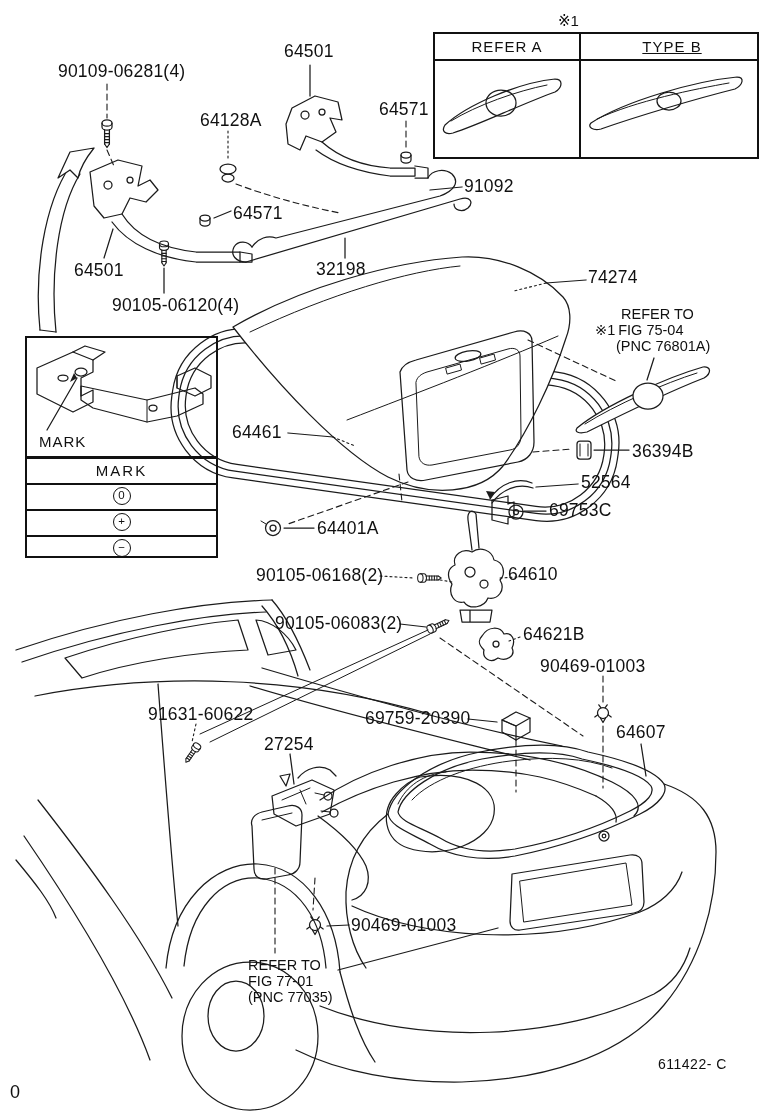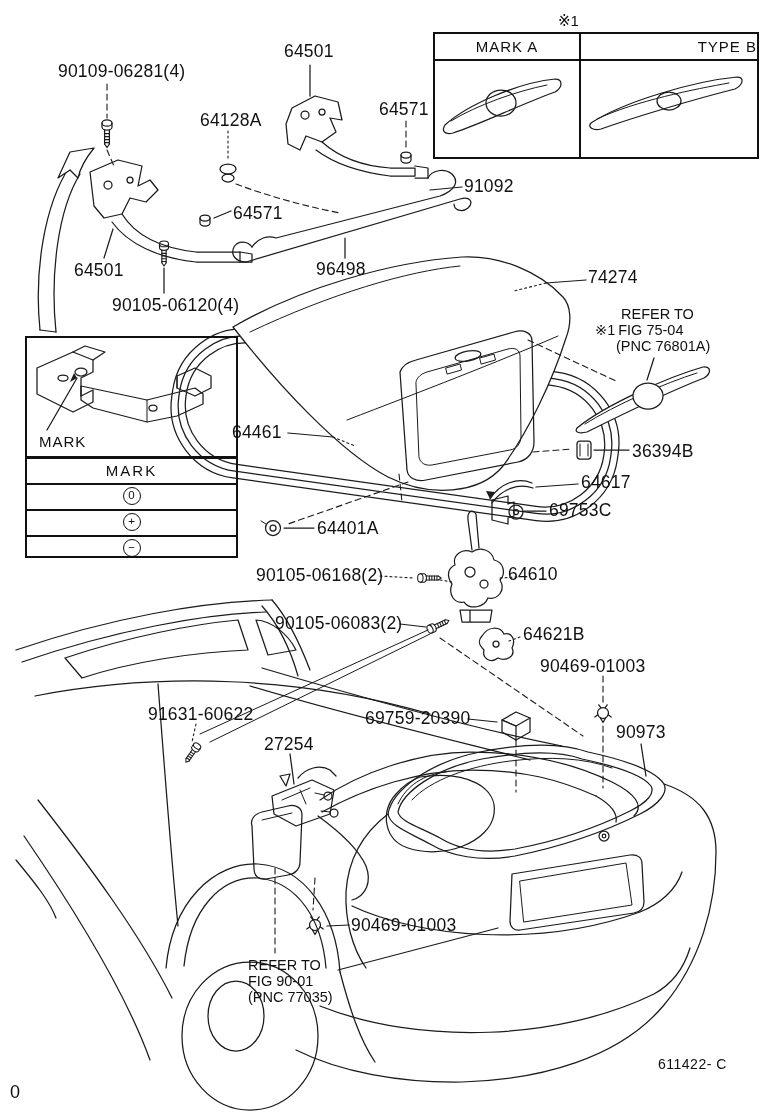--- a/index.html
+++ b/index.html
@@ -16,25 +16,25 @@
   .note{position:absolute;font-size:14.5px;line-height:16px;white-space:nowrap;}
   .np{display:inline-block;margin-right:3px;}
   .figcode{position:absolute;font-size:14px;letter-spacing:.5px;}
   .pagezero{position:absolute;font-size:18px;}
   
   .type-table{position:absolute;left:433px;top:32px;width:322px;height:123px;border:2px solid #111;}
   .tt-head{position:absolute;left:0;top:0;width:100%;height:25px;border-bottom:2px solid #111;}
   .tt-div{position:absolute;left:144px;top:0;width:2px;height:100%;background:#111;}
   .tt-a,.tt-b{position:absolute;top:4px;font-size:15px;letter-spacing:1px;}
   .tt-a{left:0;width:144px;text-align:center;}
-  .tt-b{left:152px;right:0;text-align:right;}
+  .tt-b{left:152px;right:0;text-align:center;text-decoration:underline;}
   .tt-note{position:absolute;left:558px;top:12px;font-size:15px;}
   .tt-svg{position:absolute;top:27px;}
   
-  .mark-panel{position:absolute;left:25px;top:336px;width:189px;height:218px;border:2px solid #111;padding-left:20px;}
+  .mark-panel{position:absolute;left:25px;top:336px;width:189px;height:218px;border:2px solid #111;}
   .mk-callout{position:absolute;left:12px;top:95px;font-size:15px;letter-spacing:1px;}
   .mk-table{position:absolute;left:0;top:118px;width:100%;border-top:3px solid #111;}
   .mk-row{height:24px;border-top:2px solid #111;text-align:center;line-height:24px;}
   .mk-row:first-child{border-top:none;font-size:15px;letter-spacing:2px;}
   .mk-sym{display:inline-block;width:16px;height:16px;border:1.4px solid #111;border-radius:50%;
           font-size:11.5px;line-height:15px;vertical-align:middle;margin-top:-3px;}
 </style>
 </head>
 <body>
 
@@ -277,21 +277,21 @@
     <path d="M641,744 L646,776"></path>
     <path d="M349,925 L327,926"></path>
     <path d="M654,358 L647,380"></path>
     <path d="M338,970 L498,928"></path>
   </g>
 </svg>
 
 <div class="tt-note">※1</div>
 <div class="type-table">
   <div class="tt-head">
-    <div class="tt-a">MARK A</div>
+    <div class="tt-a">REFER A</div>
     <div class="tt-b">TYPE B</div>
   </div>
   <div class="tt-div"></div>
   <svg class="tt-svg" style="left:2px" width="140" height="92" viewBox="0 0 140 92">
     <path d="M8,64 C30,44 80,22 118,18 C126,18 126,26 118,31 C82,44 42,64 16,72 C8,74 4,70 8,64 Z"></path>
     <path class="thin" d="M14,60 C40,44 80,30 110,24"></path>
     <ellipse cx="64" cy="42" rx="15" ry="13"></ellipse>
   </svg>
   <svg class="tt-svg" style="left:150px" width="168" height="92" viewBox="0 0 168 92">
     <path d="M6,62 C40,40 110,20 152,16 C160,16 158,24 150,28 C110,38 50,56 16,68 C8,70 2,66 6,62 Z"></path>
@@ -323,45 +323,45 @@
 </div>
 
 <div class="lbl" style="left:58px;top:61px">90109-06281(4)</div>
 <div class="lbl" style="left:284px;top:41px">64501</div>
 <div class="lbl" style="left:379px;top:99px">64571</div>
 <div class="lbl" style="left:200px;top:110px">64128A</div>
 <div class="lbl" style="left:233px;top:203px">64571</div>
 <div class="lbl" style="left:464px;top:176px">91092</div>
 <div class="lbl" style="left:74px;top:260px">64501</div>
 <div class="lbl" style="left:112px;top:295px">90105-06120(4)</div>
-<div class="lbl" style="left:316px;top:259px">96498</div>
+<div class="lbl" style="left:316px;top:259px">32198</div>
 <div class="lbl" style="left:588px;top:267px">74274</div>
 <div class="lbl" style="left:232px;top:422px">64461</div>
 <div class="lbl" style="left:632px;top:441px">36394B</div>
-<div class="lbl" style="left:581px;top:472px">64617</div>
+<div class="lbl" style="left:581px;top:472px">52564</div>
 <div class="lbl" style="left:549px;top:500px">69753C</div>
 <div class="lbl" style="left:317px;top:518px">64401A</div>
 <div class="lbl" style="left:256px;top:565px">90105-06168(2)</div>
 <div class="lbl" style="left:508px;top:564px">64610</div>
 <div class="lbl" style="left:275px;top:613px">90105-06083(2)</div>
 <div class="lbl" style="left:523px;top:624px">64621B</div>
 <div class="lbl" style="left:540px;top:656px">90469-01003</div>
 <div class="lbl" style="left:148px;top:704px">91631-60622</div>
 <div class="lbl" style="left:365px;top:708px">69759-20390</div>
 <div class="lbl" style="left:264px;top:734px">27254</div>
-<div class="lbl" style="left:616px;top:722px">90973</div>
+<div class="lbl" style="left:616px;top:722px">64607</div>
 <div class="lbl" style="left:351px;top:915px">90469-01003</div>
 
 <div class="note" style="left:595px;top:306px">
   <div style="padding-left:26px">REFER TO</div>
   <div><span class="np">※1</span><span>FIG 75-04</span></div>
   <div style="padding-left:21px">(PNC 76801A)</div>
 </div>
 <div class="note" style="left:248px;top:957px">
   <div>REFER TO</div>
-  <div>FIG 90-01</div>
+  <div>FIG 77-01</div>
   <div>(PNC 77035)</div>
 </div>
 
 <div class="figcode" style="left:658px;top:1056px">611422- C</div>
 <div class="pagezero" style="left:10px;top:1082px">0</div>
 
 </div>
 
 </body></html>

